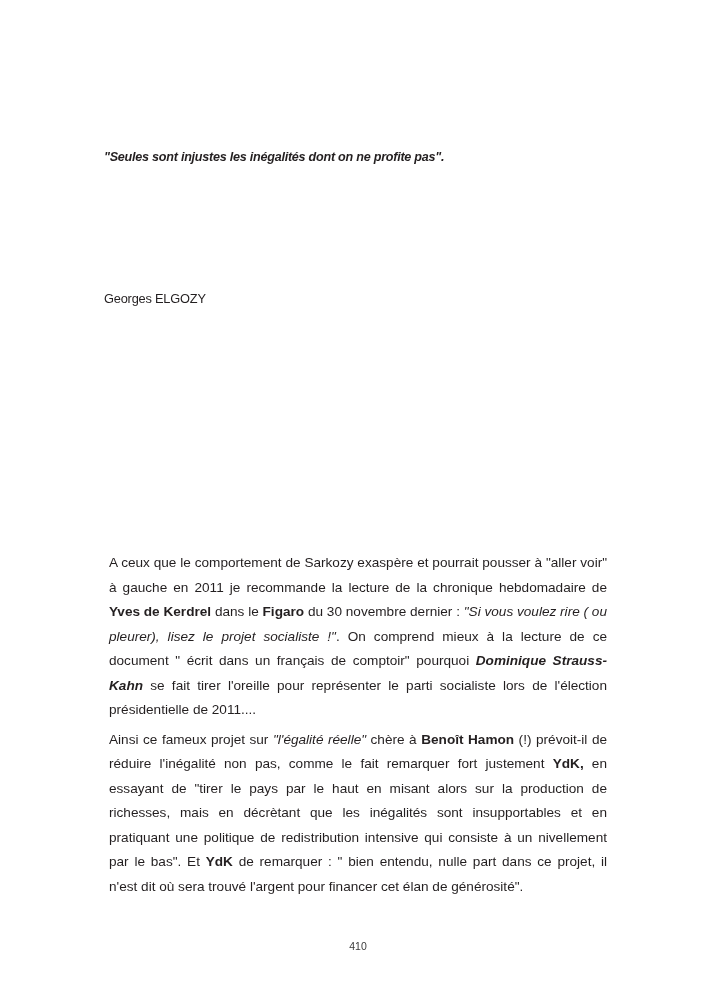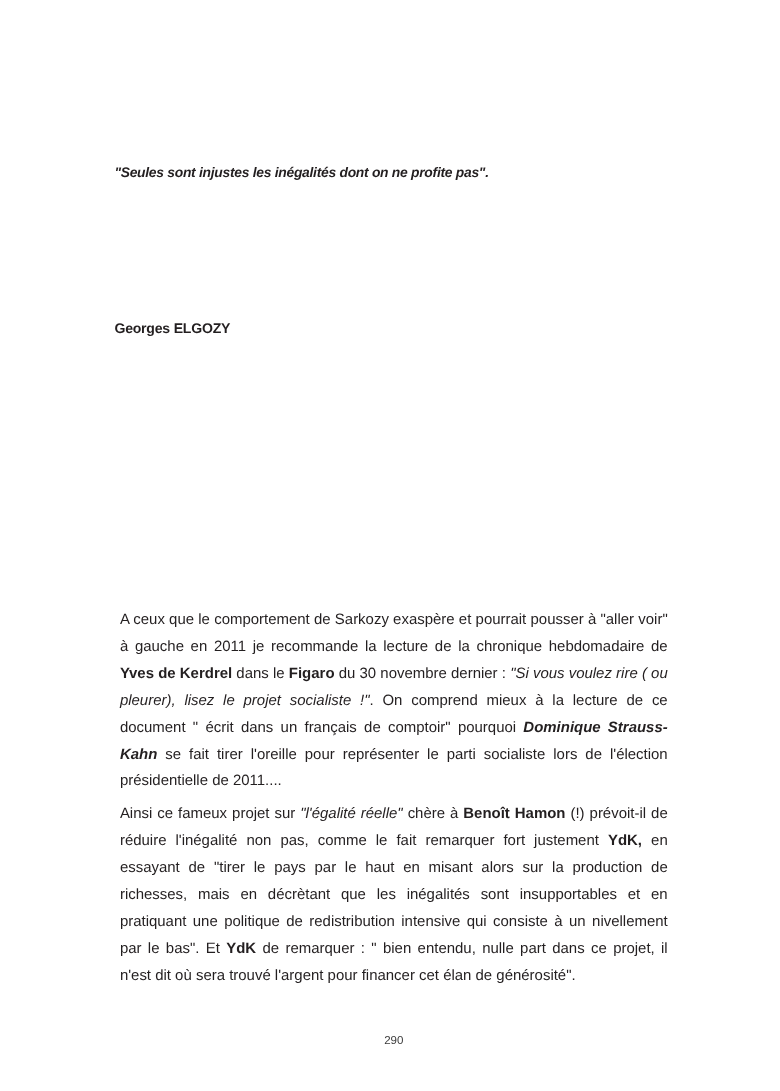--- a/index.html
+++ b/index.html
@@ -41,21 +41,21 @@
     letter-spacing: -0.25px;
     line-height: 1.25;
     color: #231f20;
   }
   .attribution {
     position: absolute;
     top: 291px;
     left: 0;
     width: 508px;
     font-size: 12.8px;
-    font-weight: bold;
+    font-weight: normal;
     letter-spacing: -0.2px;
     line-height: 1.25;
     color: #231f20;
   }
   .body-text {
     position: absolute;
     top: 546px;
     left: 0;
     width: 508px;
     font-size: 13.6px;
@@ -94,16 +94,16 @@
 
     <div class="epigraph">"Seules sont injustes les inégalités dont on ne profite pas".</div>
 
     <div class="attribution">Georges ELGOZY</div>
 
     <div class="body-text">
       <p><span>A ceux que le comportement de Sarkozy exaspère et pourrait pousser à "aller voir" à gauche en 2011 je recommande la lecture de la chronique hebdomadaire de </span><span class="b">Yves de Kerdrel</span><span> dans le </span><span class="b">Figaro</span><span>  du 30 novembre dernier : </span><span class="i"> "Si vous voulez rire ( ou pleurer), lisez le projet socialiste !"</span><span>. On comprend mieux à la lecture de ce document " écrit dans un français de comptoir" pourquoi </span><span class="bi">Dominique Strauss-Kahn</span><span> se fait tirer l'oreille pour représenter le parti socialiste lors de l'élection présidentielle de 2011....</span></p>
       <p><span>Ainsi ce fameux projet sur </span><span class="i">"l'égalité réelle"</span><span> chère à </span><span class="b">Benoît Hamon</span><span> (!) prévoit-il de réduire l'inégalité non pas, comme le fait remarquer fort justement </span><span class="b">YdK,</span><span> en essayant de "tirer le pays par le haut en misant alors sur la production de richesses, mais en décrètant que les inégalités sont insupportables et en pratiquant une politique de redistribution intensive qui consiste à un nivellement par le bas". Et </span><span class="b">YdK</span><span>  de remarquer : " bien entendu, nulle part dans ce projet, il n'est dit où sera trouvé l'argent pour financer cet élan de générosité".</span></p>
     </div>
 
-    <div class="folio">290</div>
+    <div class="folio">410</div>
 
   </div>
 </div>
 
 </body></html>

